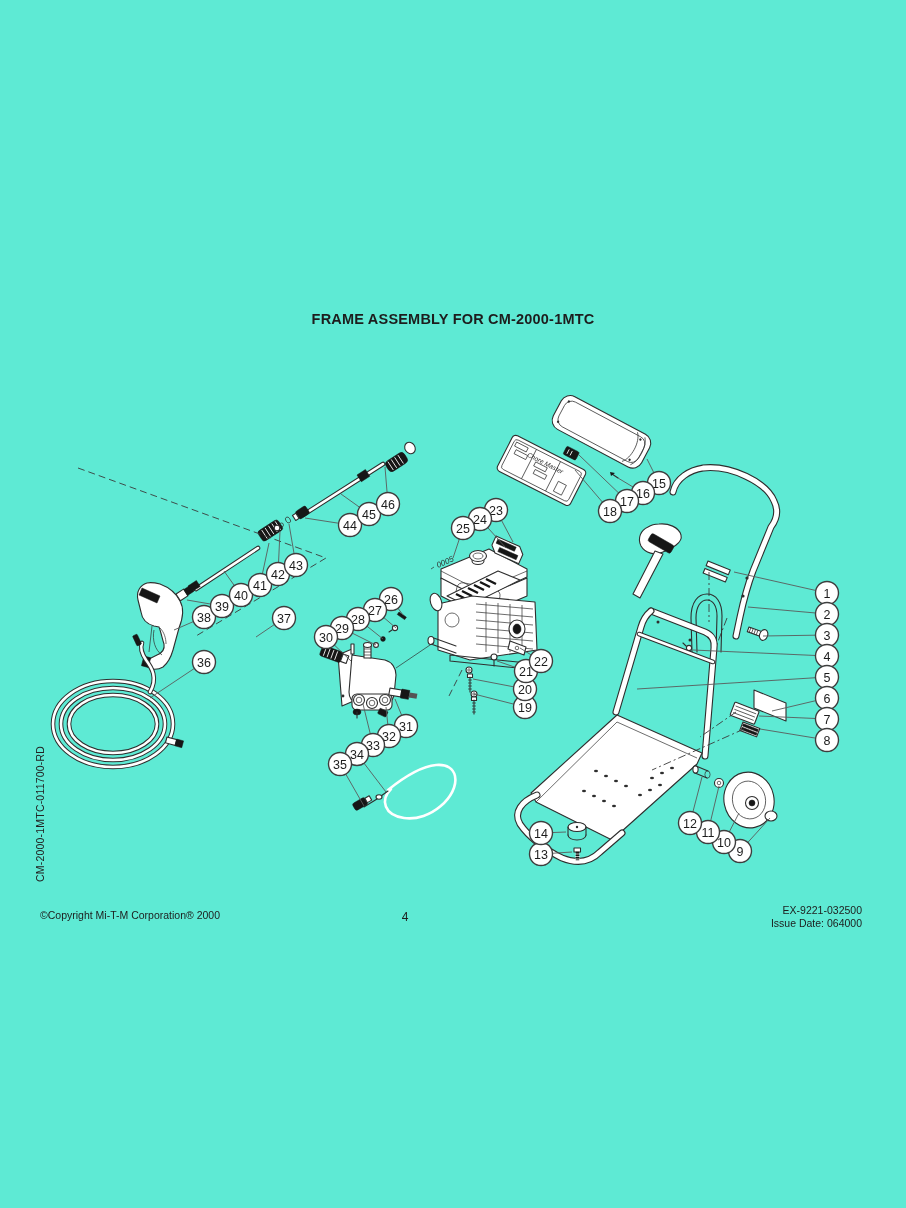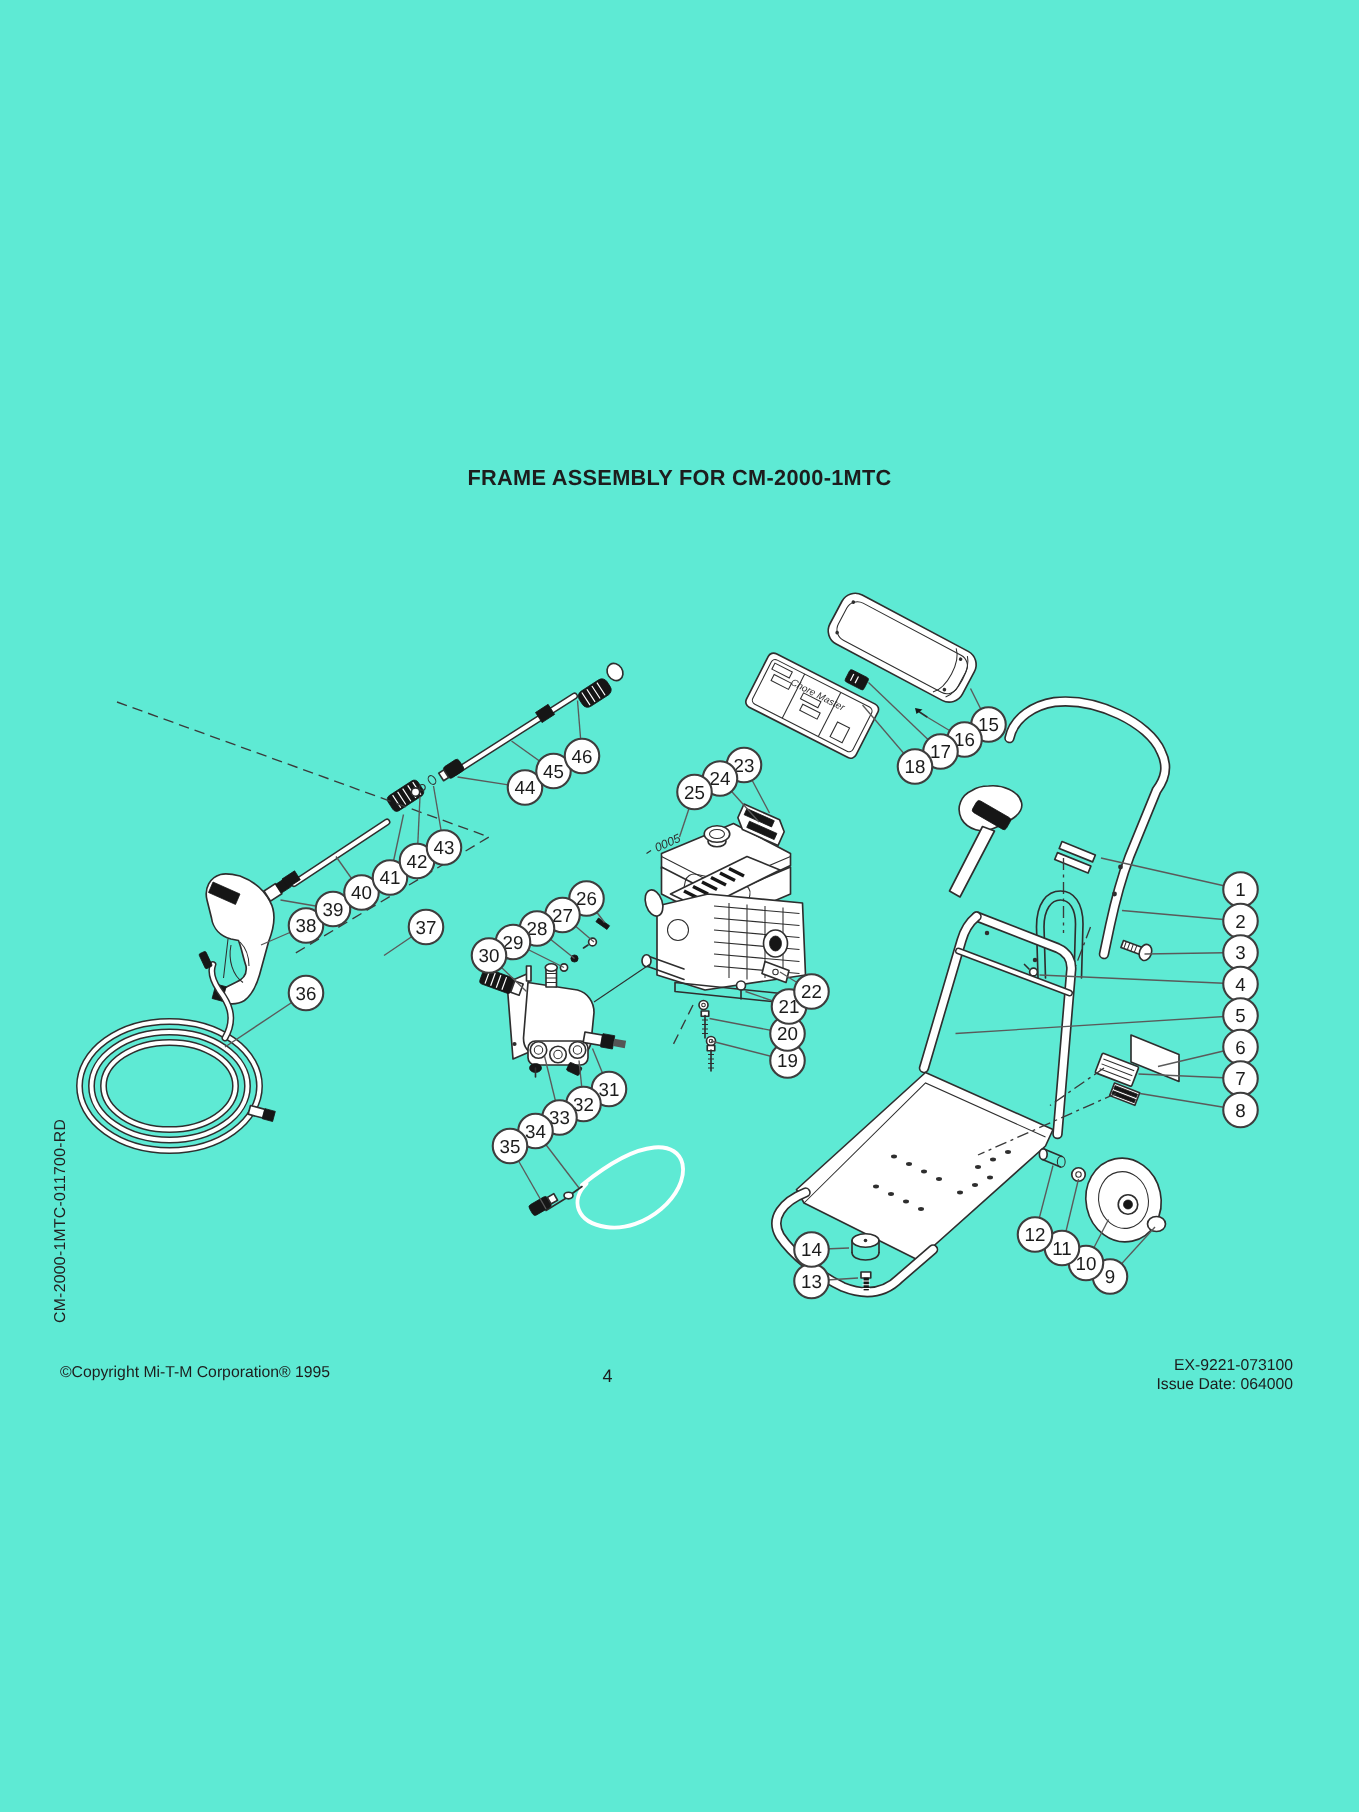--- a/index.html
+++ b/index.html
@@ -587,19 +587,19 @@
           <text x="369" y="514" text-anchor="middle" dy="0.36em" font-size="12.5" fill="#1c1c1c">45</text>
         </g>
         <g>
           <line x1="388" y1="504" x2="385" y2="467" stroke="#5a5a5a" stroke-width="0.9"></line>
           <circle cx="388" cy="504" r="11.5" fill="#ffffff" stroke="#3d3d3d" stroke-width="1.4"></circle>
           <text x="388" y="504" text-anchor="middle" dy="0.36em" font-size="12.5" fill="#1c1c1c">46</text>
         </g>
       </g>
   </svg>
 
-  <div class="footer-left">©Copyright Mi-T-M Corporation® 1995</div>
+  <div class="footer-left">©Copyright Mi-T-M Corporation® 2000</div>
   <div class="footer-page">4</div>
   <div class="footer-right">
-    <div>EX-9221-073100</div>
+    <div>EX-9221-032500</div>
     <div>Issue Date: 064000</div>
   </div>
 </div>
 
 </body></html>

